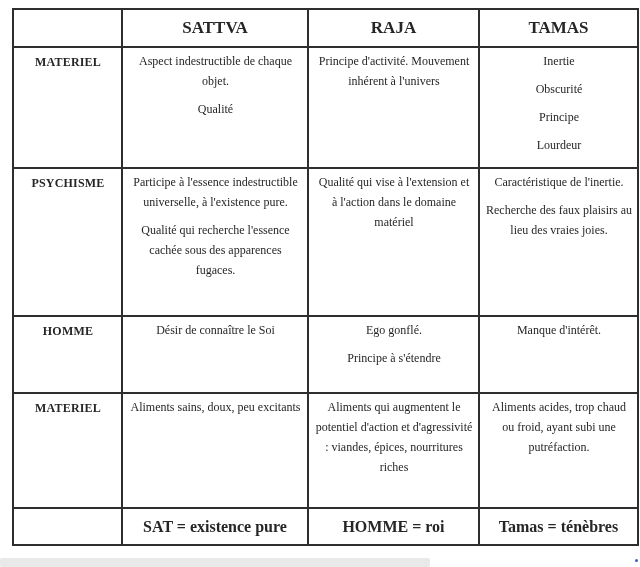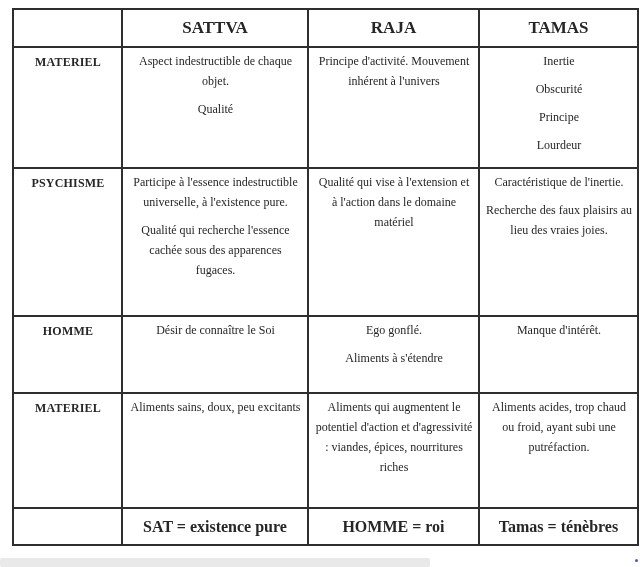--- a/index.html
+++ b/index.html
@@ -146,21 +146,21 @@
             <p>Recherche des faux plaisirs au lieu des vraies joies.</p>
           </td>
       </tr>
       <tr class="r2">
         <th class="rowlabel">HOMME</th>
         <td>
             <p>Désir de connaître le Soi</p>
           </td>
         <td>
             <p>Ego gonflé.</p>
-            <p>Aliments à s'étendre</p>
+            <p>Principe à s'étendre</p>
           </td>
         <td>
             <p>Manque d'intérêt.</p>
           </td>
       </tr>
       <tr class="r3">
         <th class="rowlabel">MATERIEL</th>
         <td>
             <p>Aliments sains, doux, peu excitants</p>
           </td>

